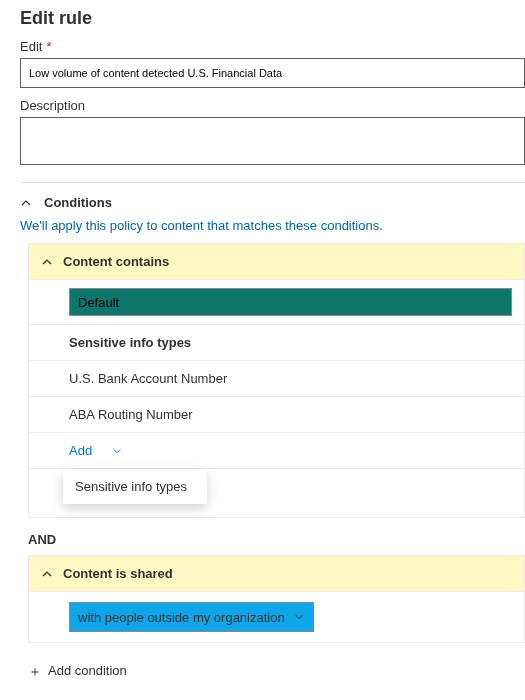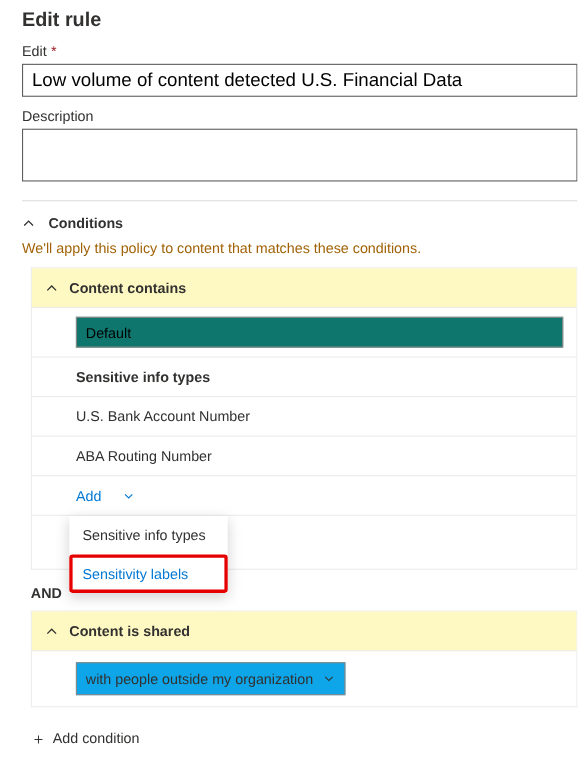--- a/index.html
+++ b/index.html
@@ -26,21 +26,21 @@
     margin-bottom: 4px;
     display: flex;
     align-items: center;
   }
   .req { color: #a4262c; margin-left: 4px; }
   .text-input {
     width: 100%;
     height: 30px;
     border: 1px solid #605e5c;
     padding: 4px 8px;
-    font-size: 17px;
+    font-size: 11px;
     font-family: inherit;
     background: #fff;
   }
   .textarea {
     width: 100%;
     height: 48px;
     border: 1px solid #605e5c;
     padding: 4px 8px;
     font-size: 13px;
     font-family: inherit;
@@ -57,21 +57,21 @@
   .section-header {
     display: flex;
     align-items: center;
     gap: 12px;
     font-weight: 600;
     font-size: 13px;
     margin-bottom: 8px;
   }
   .help-text {
     font-size: 13px;
-    color: #a16207;
+    color: #0369a1;
     margin-bottom: 10px;
   }
   .chev {
     width: 12px; height: 12px;
     display: inline-flex; align-items:center; justify-content:center;
     color: #323130;
   }
 
   
   .cond-block {
@@ -237,21 +237,20 @@
           <span>Add</span>
           <span class="chev">
             <svg width="10" height="10" viewBox="0 0 12 12">
                 <path d="M2 4 L6 8 L10 4" stroke="#0078d4" stroke-width="1.2" fill="none"></path>
               </svg>
           </span>
         </span>
 
         <div class="flyout">
           <div class="flyout-item">Sensitive info types</div>
-          <div class="flyout-item selected">Sensitivity labels</div>
         </div>
       </div>
     </div>
 
     <div class="spacer"></div>
   </div>
 
   <div class="and-label">AND</div>
 
   

